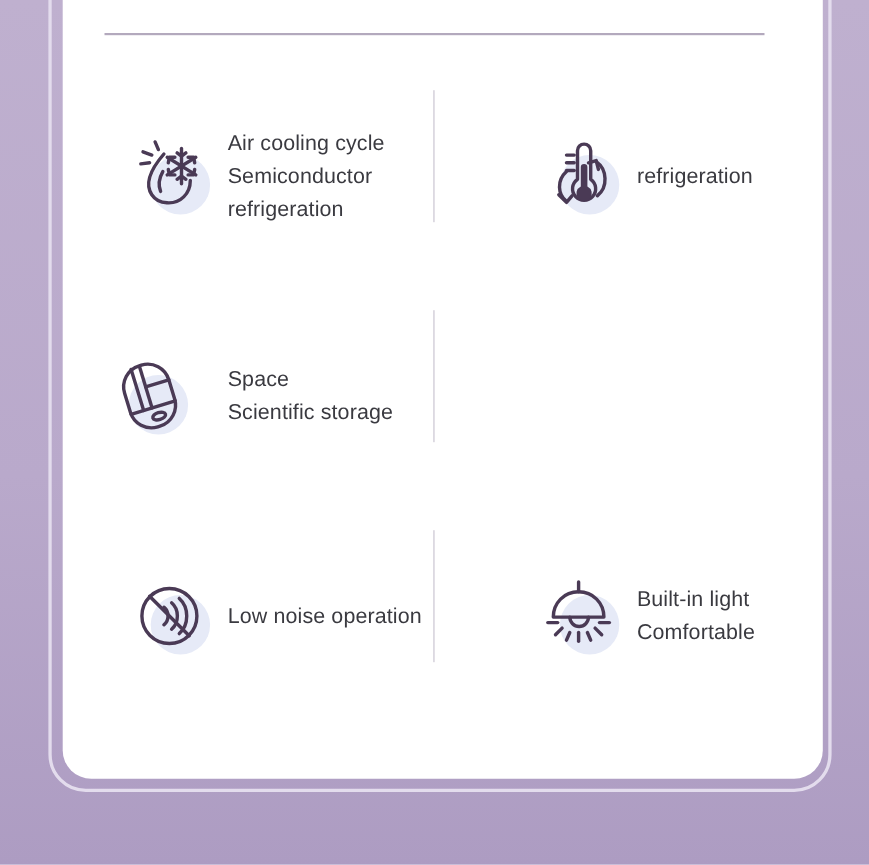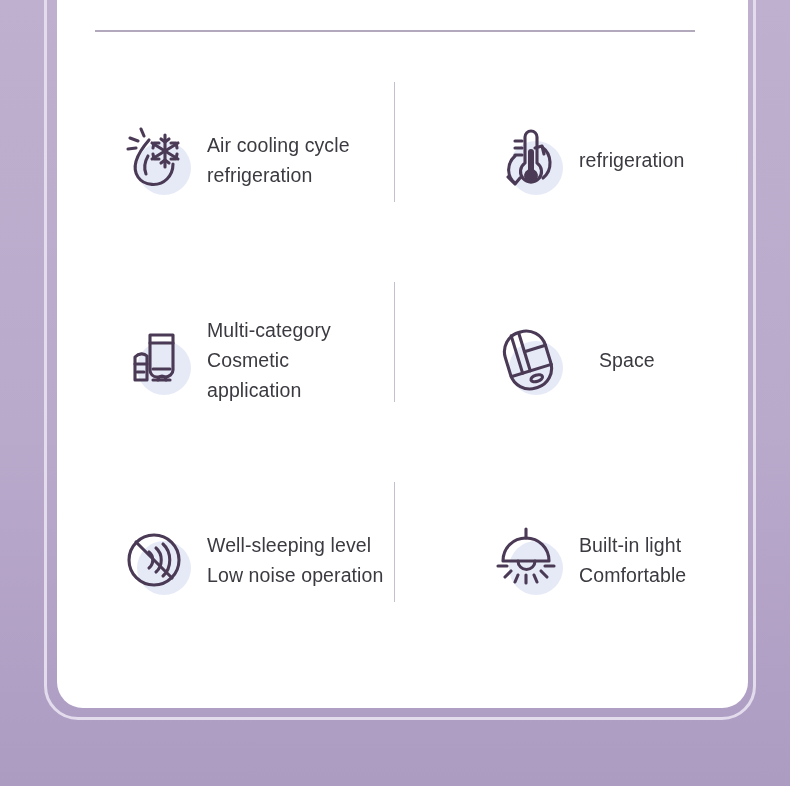--- a/index.html
+++ b/index.html
@@ -173,20 +173,21 @@
               <path class="st" d="M42 40 L46 37 L50 40"></path>
               <path class="st" d="M34 25 L35 20 L40 20"></path>
               <path class="st" d="M58 31 L57 36 L52 36"></path>
               <path class="st" d="M58 25 L57 20 L52 20"></path>
               <path class="st" d="M34 31 L35 36 L40 36"></path>
             </g>
           </svg>
         </div>
         <div class="ftext">
           <span class="line">Air cooling cycle</span>
+          <span class="line">Semiconductor</span>
           <span class="line">refrigeration</span>
         </div>
       </div>
 
       <div class="fcell right">
         <div class="icon-wrap">
           <div class="icon-blob"></div>
           <svg viewBox="0 0 74 74">
 
             <path class="st" d="M34 14 a6 6 0 0 1 12 0 v26 a10.5 10.5 0 1 1 -12 0 Z"></path>
@@ -205,80 +206,57 @@
         </div>
         <div class="ftext">
           <span class="line">refrigeration</span>
         </div>
       </div>
     </div>
 
     <div class="frow row2">
       <div class="vdiv"></div>
 
-      <div class="fcell left">
-        <div class="icon-wrap">
-          <div class="icon-blob"></div>
-          <svg viewBox="0 0 74 74">
-
-            <path class="st" d="M31 12 L54 12 L54 47 C54 51 50 54 46 54 L38 54 C34 54 31 51 31 47 Z"></path>
-            <path class="st" d="M31 20 L54 20"></path>
-            <path class="st" d="M34 46 L51 46"></path>
-
-            <path class="st" d="M16 34 C20 30 25 30 28 33 L28 57 L16 57 Z"></path>
-            <path class="st" d="M16 41 L28 41"></path>
-            <path class="st" d="M18 49 L25 49"></path>
-
-            <path class="st" d="M34 57 L51 57"></path>
-            <path class="st" d="M39 57 a4 4 0 0 1 8 0"></path>
-          </svg>
-        </div>
-        <div class="ftext">
-          <span class="line">Multi-category</span>
-          <span class="line">Cosmetic</span>
-          <span class="line">application</span>
-        </div>
-      </div>
 
       <div class="fcell right">
         <div class="icon-wrap">
           <div class="icon-blob"></div>
           <svg viewBox="0 0 74 74">
             <g transform="rotate(-17 37 37)">
               <rect class="st" x="16" y="8" width="42" height="58" rx="20"></rect>
               <path class="st" d="M16 48 L58 48"></path>
               <path class="st" d="M28 9 L28 48"></path>
               <path class="st" d="M36 9 L36 48"></path>
               <path class="st" d="M36 28 L58 28"></path>
               <ellipse class="st" cx="40" cy="57" rx="6" ry="3.2"></ellipse>
             </g>
           </svg>
         </div>
         <div class="ftext">
           <span class="line">Space</span>
+          <span class="line">Scientific storage</span>
         </div>
       </div>
     </div>
 
     <div class="frow row3">
       <div class="vdiv"></div>
 
       <div class="fcell left">
         <div class="icon-wrap">
           <div class="icon-blob"></div>
           <svg viewBox="0 0 74 74">
             <circle class="st" cx="35" cy="37" r="25"></circle>
             <path class="st" d="M30 29 C35 33 35 41 30 45"></path>
             <path class="st" d="M37 25 C44 31 44 43 37 49"></path>
             <path class="st" d="M44 21 C53 29 53 45 44 53"></path>
             <path class="st" d="M17 19 L53 55"></path>
           </svg>
         </div>
         <div class="ftext">
-          <span class="line">Well-sleeping level</span>
           <span class="line">Low noise operation</span>
         </div>
       </div>
 
       <div class="fcell right">
         <div class="icon-wrap">
           <div class="icon-blob"></div>
           <svg viewBox="0 0 74 74">
             <path class="st" d="M35 6 L35 15"></path>
             <path class="st" d="M12 38 C12 25 22 15 35 15 C48 15 58 25 58 38 Z"></path>

